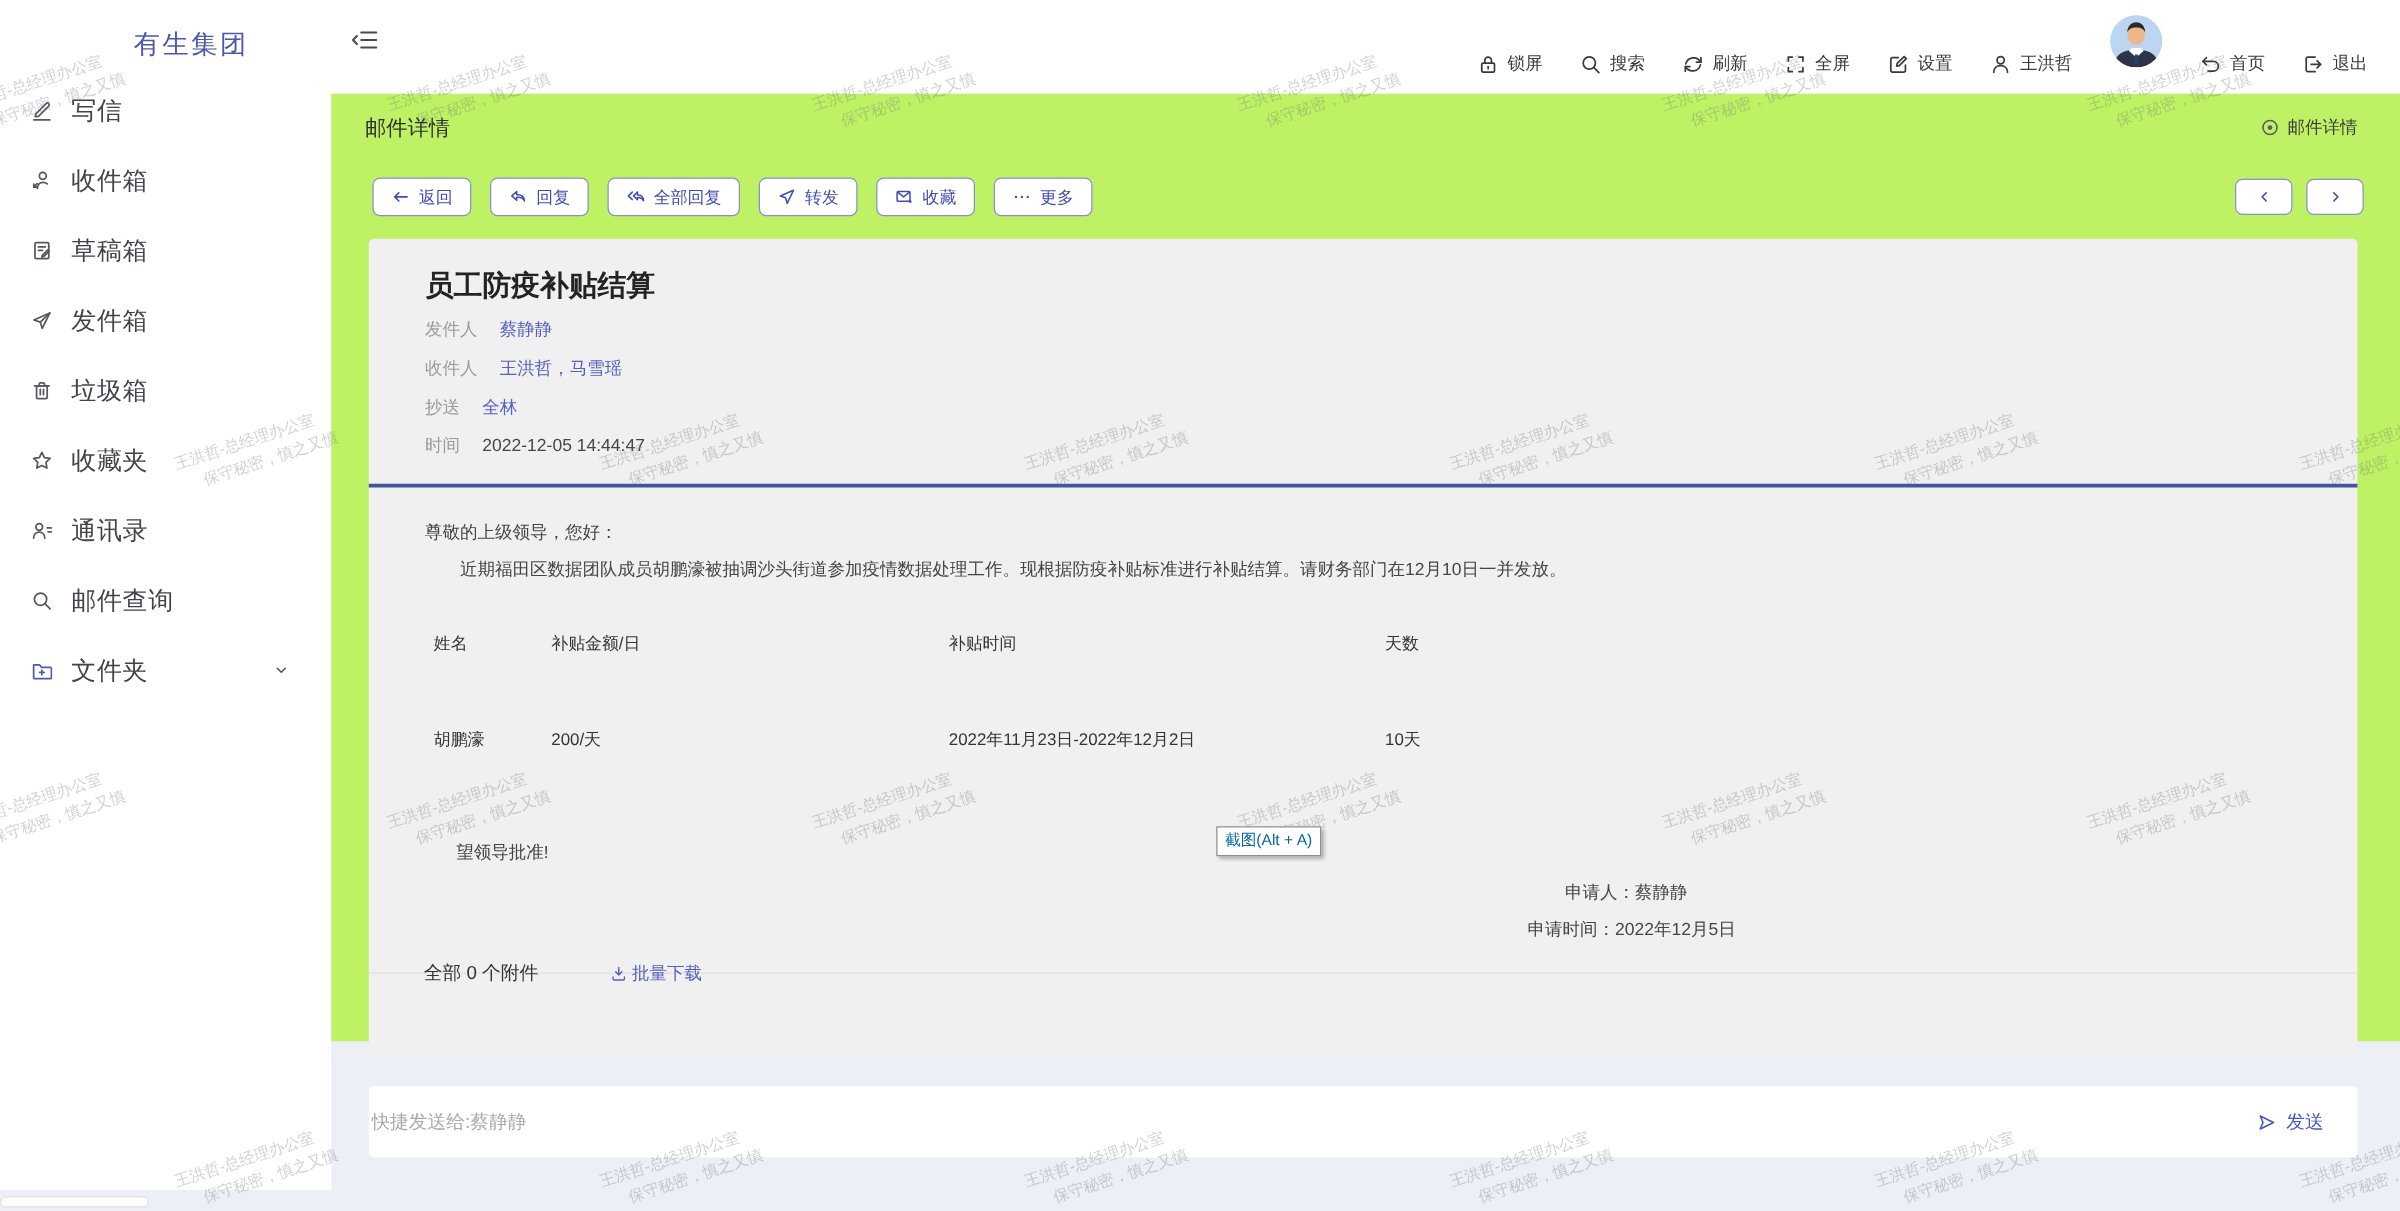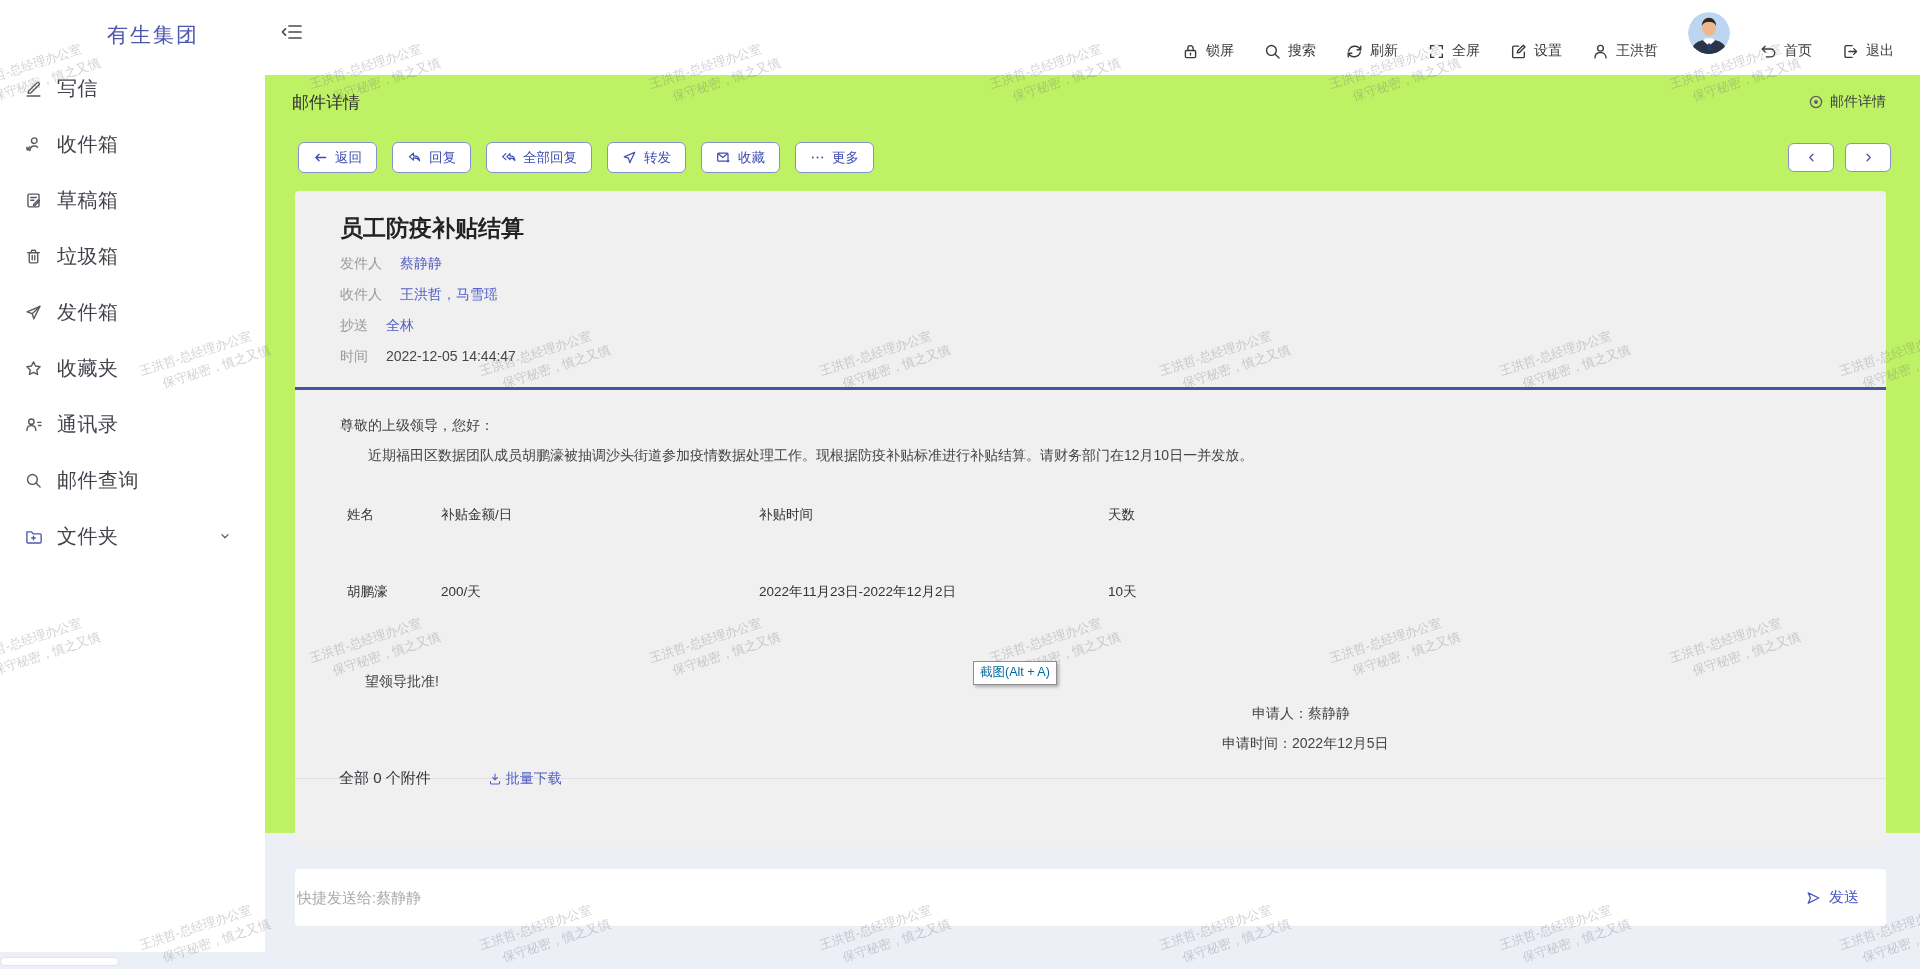--- a/index.html
+++ b/index.html
@@ -197,33 +197,33 @@
       <div class="menu-item">
         <svg width="17" height="17" viewBox="0 0 16 16" fill="none" stroke="currentColor" stroke-width="1.3" stroke-linecap="round" stroke-linejoin="round">
           <rect x="2.8" y="2" width="10.4" height="12" rx="1"></rect>
             <path d="M5.4 5.2 h5.2 M5.4 7.8 h3"></path>
             <path d="M8.3 11.6 l4.2-4.2 1 1-4.2 4.2-1.3.3z"></path>
         </svg>
         <span class="mi-label">草稿箱</span>
       </div>
       <div class="menu-item">
         <svg width="17" height="17" viewBox="0 0 16 16" fill="none" stroke="currentColor" stroke-width="1.3" stroke-linecap="round" stroke-linejoin="round">
+          <path d="M14 2.2 L2 7.5 L6.8 9.1 L8.3 13.9 Z"></path>
+            <path d="M6.8 9.1 L14 2.2"></path>
+        </svg>
+        <span class="mi-label">发件箱</span>
+      </div>
+      <div class="menu-item">
+        <svg width="17" height="17" viewBox="0 0 16 16" fill="none" stroke="currentColor" stroke-width="1.3" stroke-linecap="round" stroke-linejoin="round">
           <path d="M2.5 4.4 h11"></path>
             <path d="M6 4.4 V3.1 a1 1 0 0 1 1-1 h2 a1 1 0 0 1 1 1 v1.3"></path>
           <rect x="4" y="4.4" width="8" height="9.6" rx="1"></rect>
             <path d="M6.8 7.1 v4 M9.2 7.1 v4"></path>
         </svg>
         <span class="mi-label">垃圾箱</span>
-      </div>
-      <div class="menu-item">
-        <svg width="17" height="17" viewBox="0 0 16 16" fill="none" stroke="currentColor" stroke-width="1.3" stroke-linecap="round" stroke-linejoin="round">
-          <path d="M14 2.2 L2 7.5 L6.8 9.1 L8.3 13.9 Z"></path>
-            <path d="M6.8 9.1 L14 2.2"></path>
-        </svg>
-        <span class="mi-label">发件箱</span>
       </div>
       <div class="menu-item">
         <svg width="17" height="17" viewBox="0 0 16 16" fill="none" stroke="currentColor" stroke-width="1.3" stroke-linejoin="round">
           <path d="M8 1.8 l1.9 3.9 4.3.6 -3.1 3 .7 4.3 L8 11.6 4.2 13.6 l.7-4.3 -3.1-3 4.3-.6z"></path>
         </svg>
         <span class="mi-label">收藏夹</span>
       </div>
       <div class="menu-item">
         <svg width="17" height="17" viewBox="0 0 16 16" fill="none" stroke="currentColor" stroke-width="1.3" stroke-linecap="round">
           <circle cx="6" cy="5.3" r="2.5"></circle>

